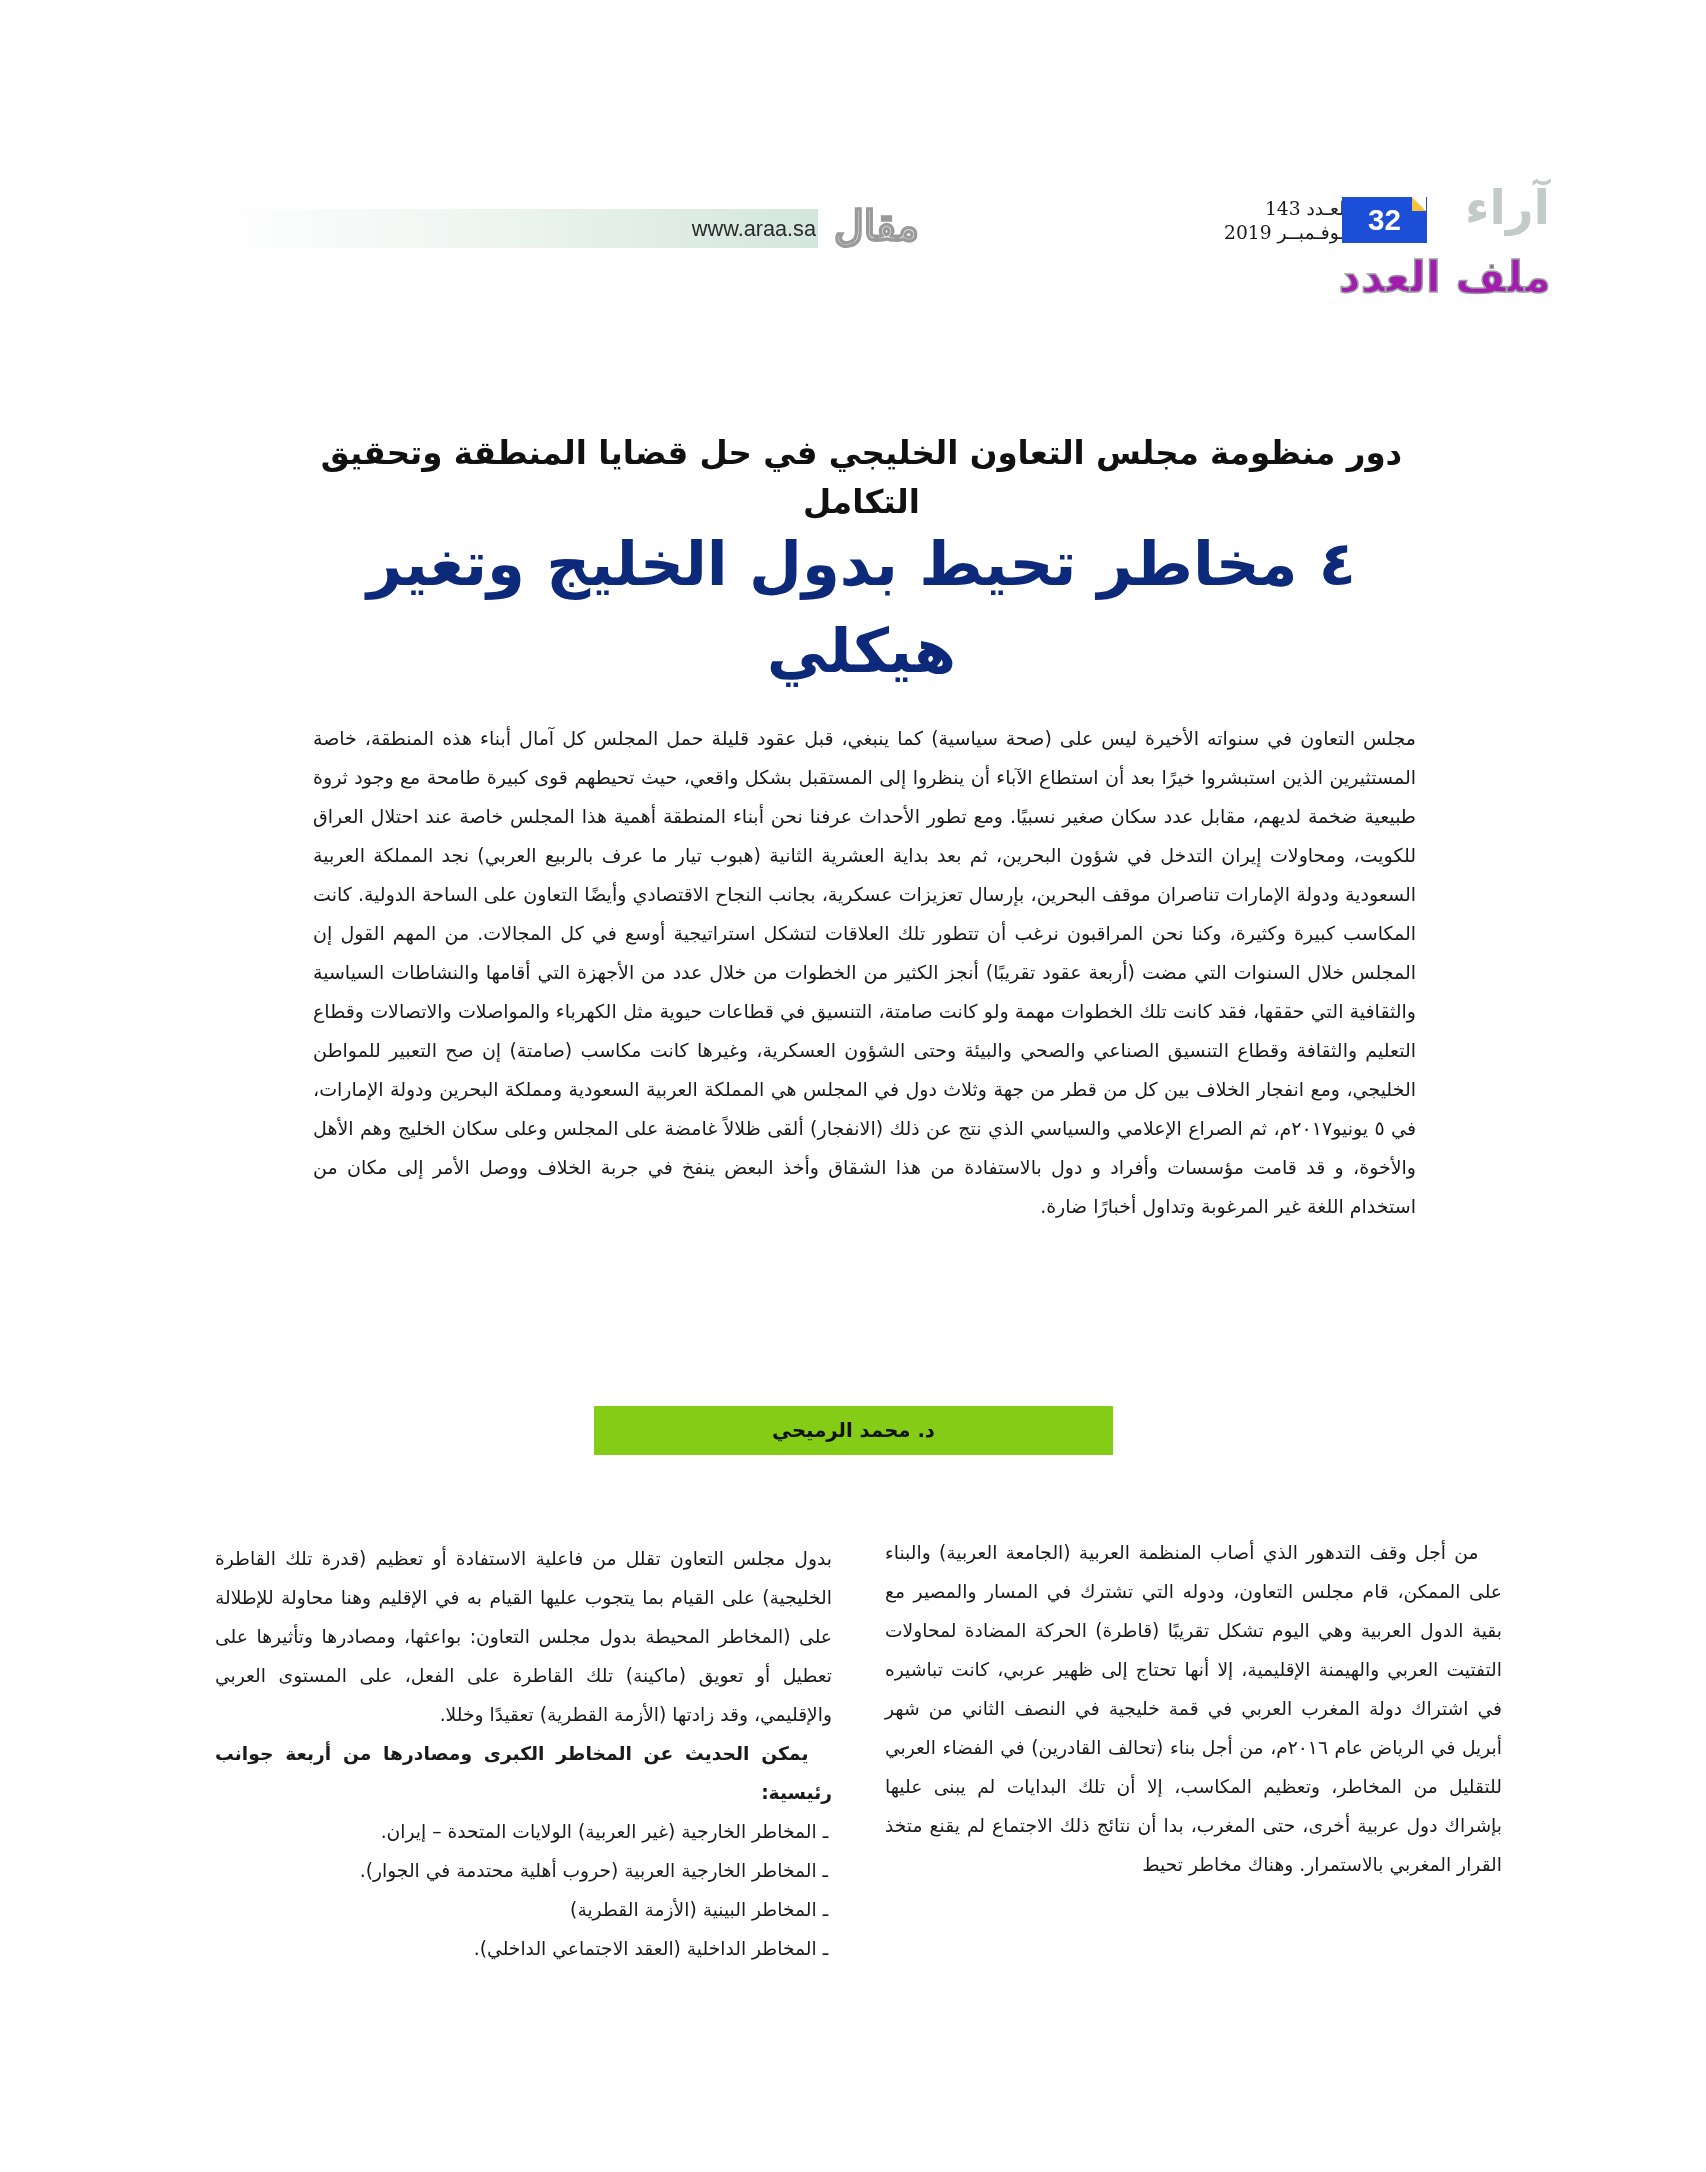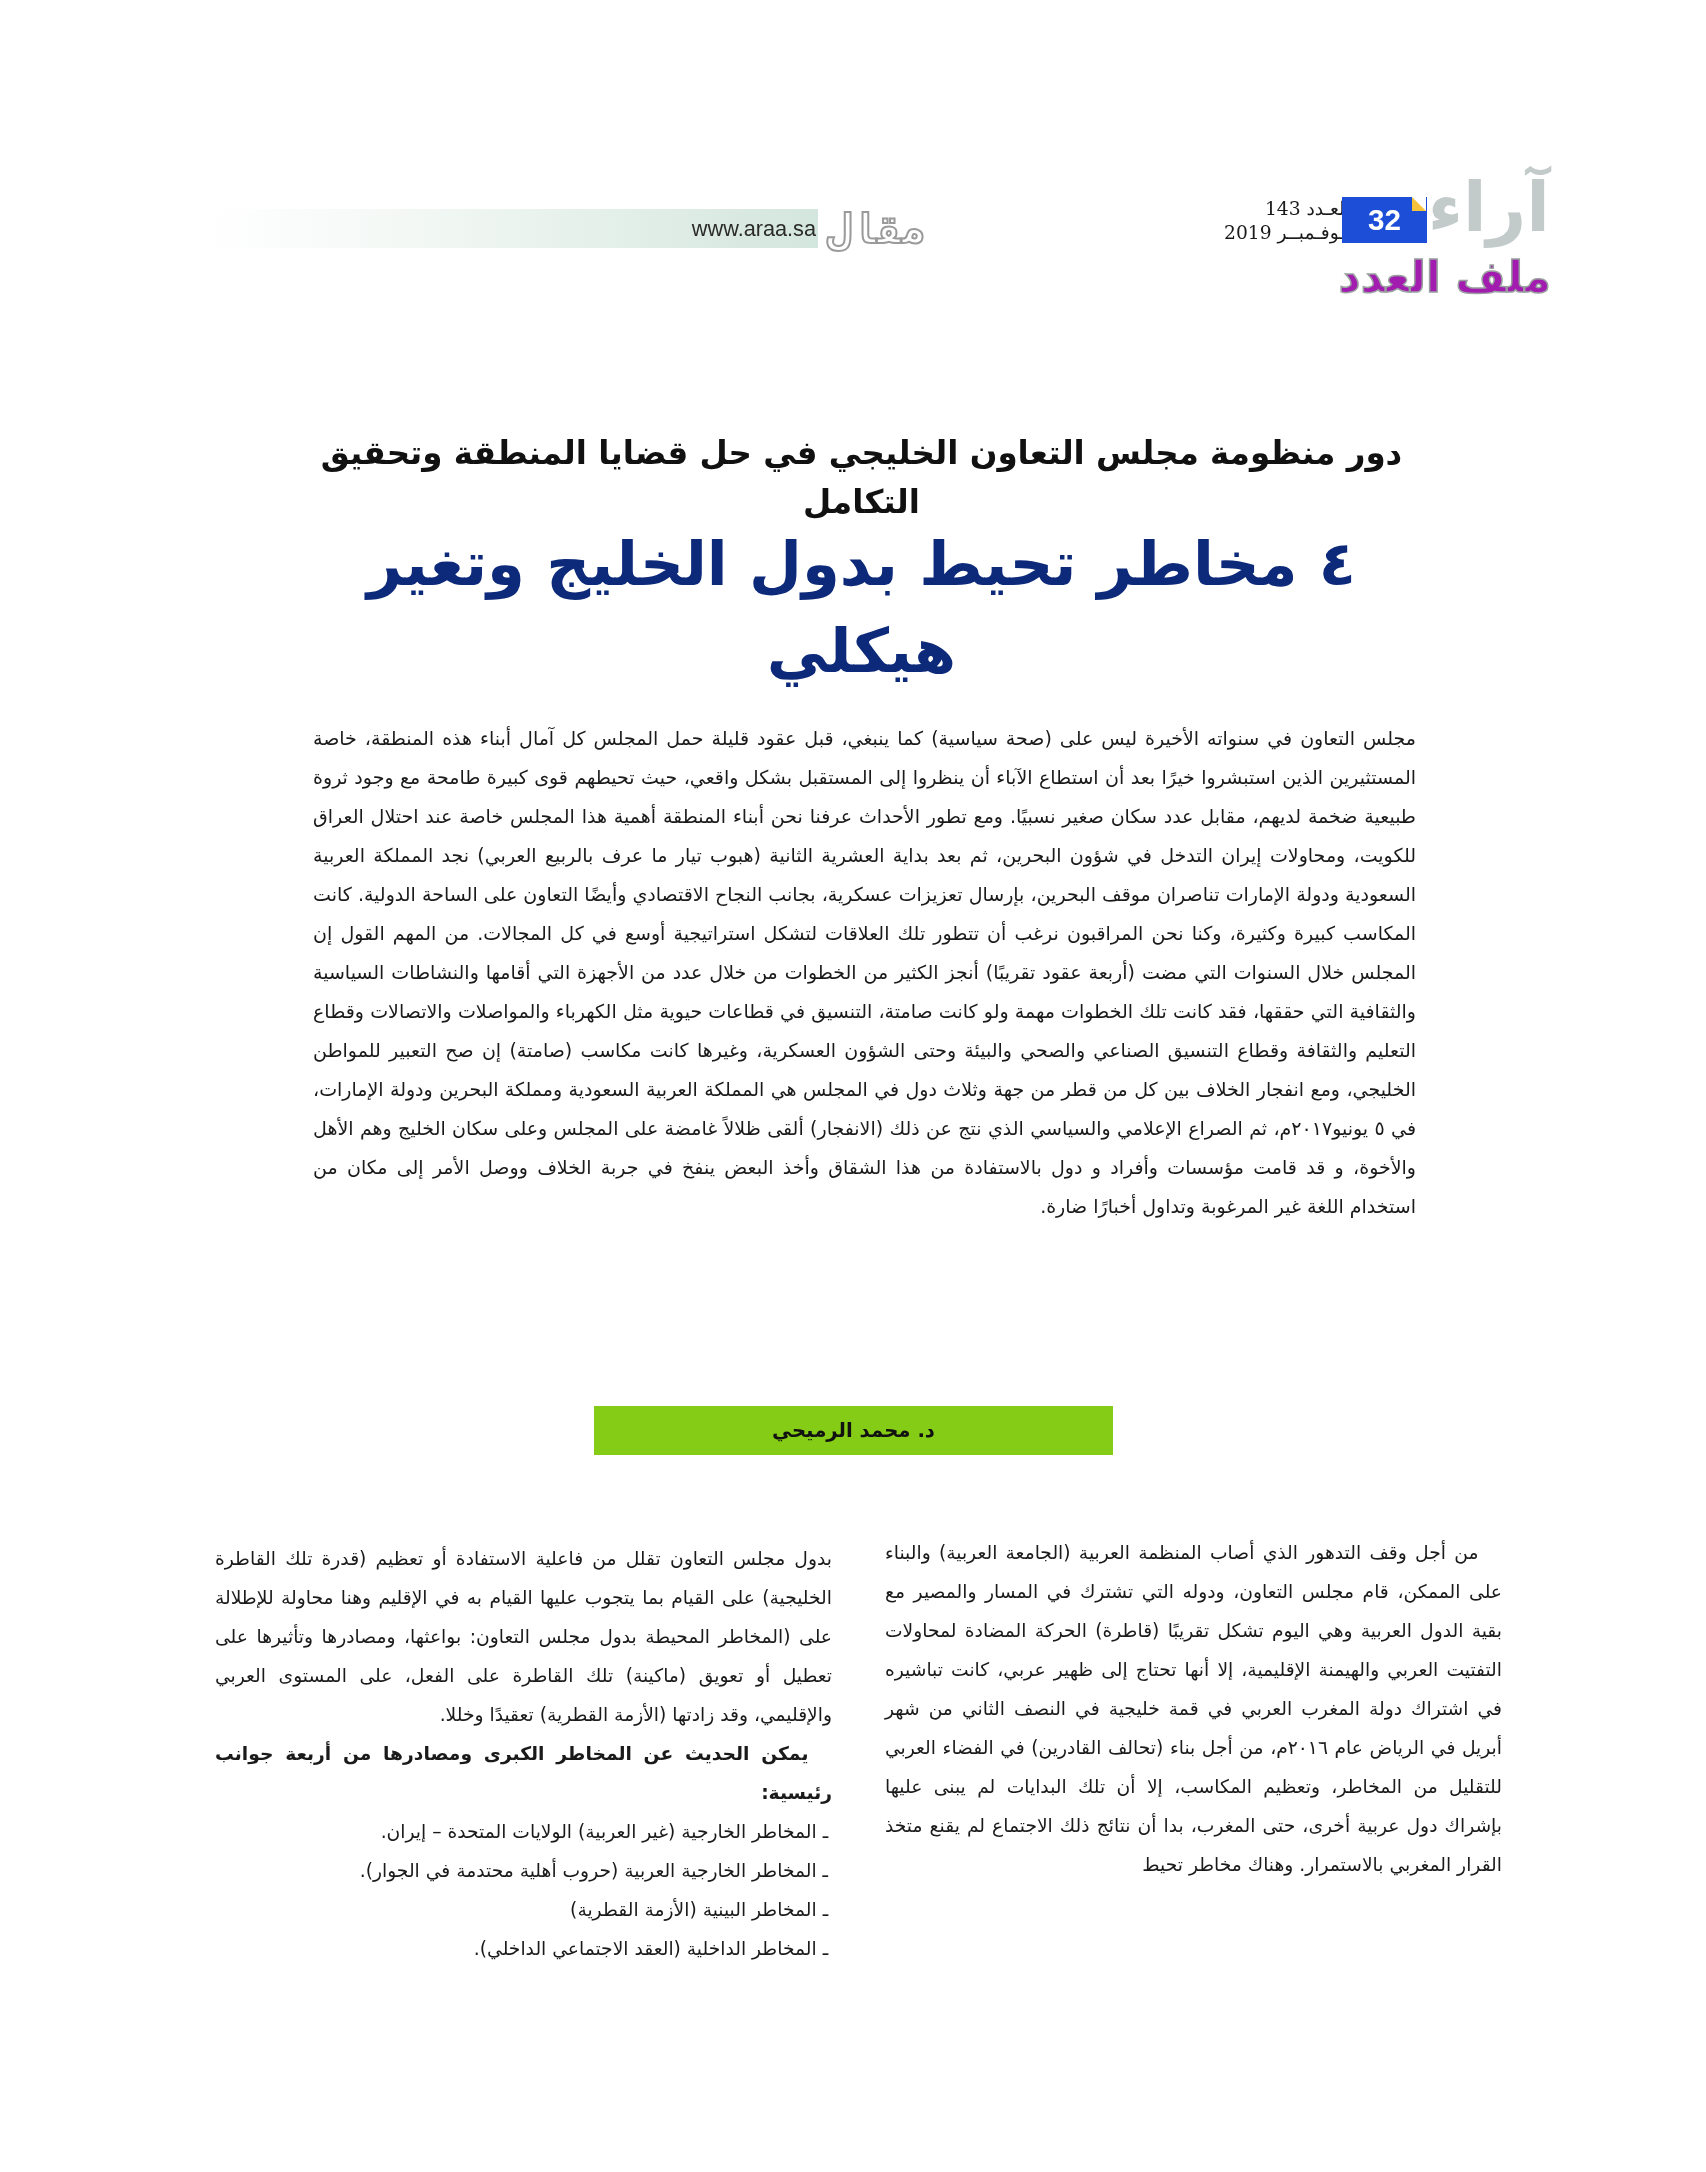--- a/index.html
+++ b/index.html
@@ -10,22 +10,22 @@
     .hdr-bar {
       position: absolute; left: 207px; top: 209px; width: 611px; height: 39px;
       background: linear-gradient(to right, #ffffff 0%, #eef5f1 45%, #d3e6dd 100%);
     }
     .hdr-url {
       position: absolute; left: 678px; top: 211px; width: 138px; height: 35px;
       font-family: "Liberation Sans", sans-serif; font-size: 21.7px; color: #2b2b2b;
       line-height: 35px; text-align: right;
     }
     .hdr-section {
-      position: absolute; left: 827px; top: 203px; width: 99px; height: 63px;
-      font-family: Liberation Mono, monospace; font-weight: bold; font-size: 41px;
+      position: absolute; left: 827px; top: 197px; width: 99px; height: 63px;
+      font-family: Liberation Serif, serif; font-weight: bold; font-size: 41px;
       line-height: 59px; color: #ffffff; text-align: center; direction: rtl;
       -webkit-text-stroke: 2px #9a9a9a;
     }
     .hdr-issue {
       position: absolute; left: 1192px; top: 197px; width: 158px;
       direction: rtl; text-align: right; font-family: "DejaVu Serif", serif;
       font-size: 18.7px; line-height: 23.6px; color: #1a1a1a;
     }
     .hdr-page {
       position: absolute; left: 1342px; top: 197px; width: 85px; height: 46px;
@@ -34,21 +34,21 @@
       line-height: 46px; text-align: center;
     }
     .hdr-page-fold {
       position: absolute; left: 1412px; top: 197px; width: 0; height: 0;
       border-style: solid; border-width: 0 14.8px 14.8px 0;
       border-color: transparent #ffffff #f6c33a transparent;
     }
     .hdr-logo {
       position: absolute; left: 1432px; top: 169px; width: 118px; height: 77px;
       direction: rtl; text-align: right;
-      font-family: "DejaVu Sans", sans-serif; font-weight: bold; font-size: 69px;
+      font-family: "DejaVu Sans", sans-serif; font-weight: bold; font-size: 48px;
       line-height: 77px; color: #c3cbca; letter-spacing: -2px;
     }
     .hdr-file {
       position: absolute; left: 1330px; top: 250px; width: 221px; height: 55px;
       direction: rtl; text-align: right;
       font-family: "DejaVu Sans", sans-serif; font-weight: bold; font-size: 43px;
       line-height: 55px; color: #a21caf; -webkit-text-stroke: 1.5px #9aa0a0;
     }
 
     

